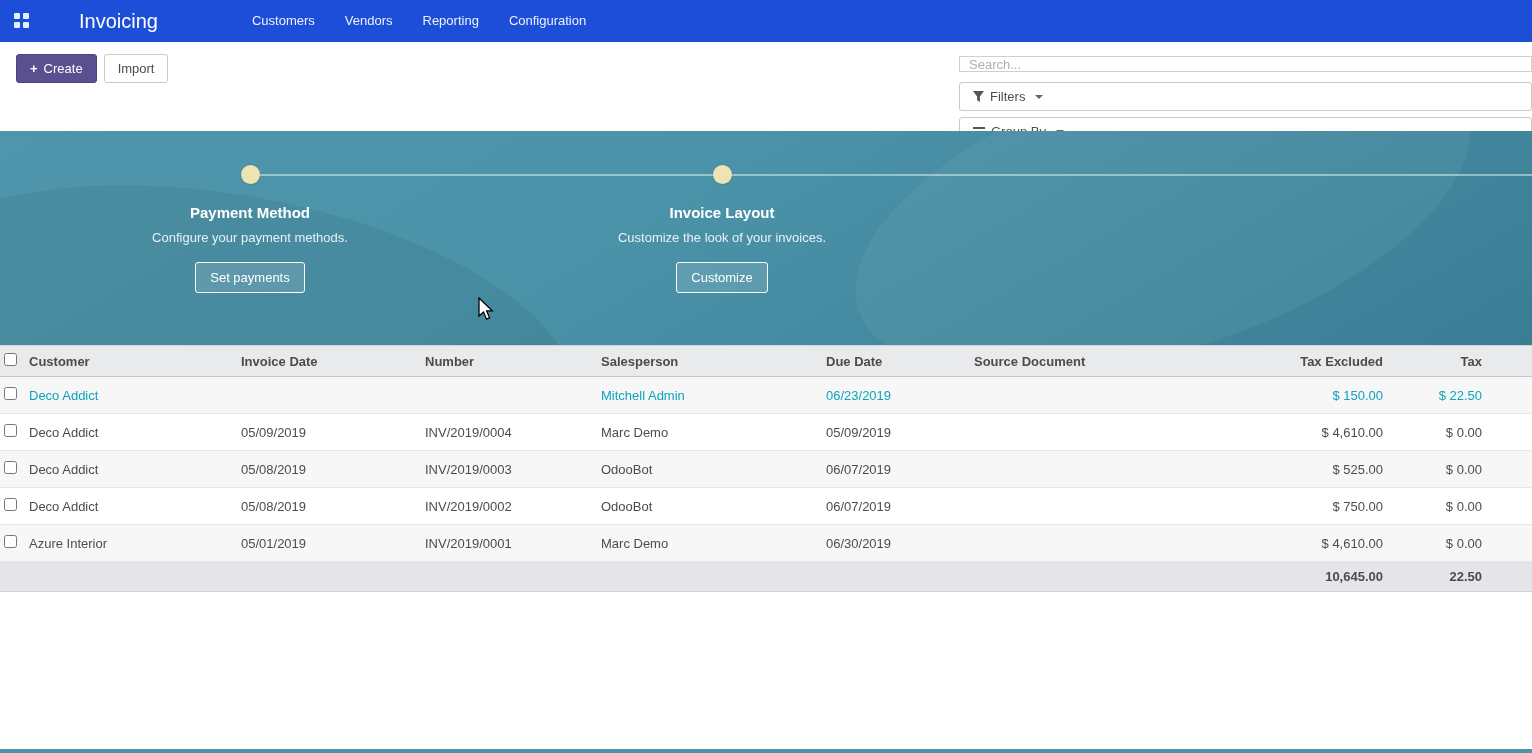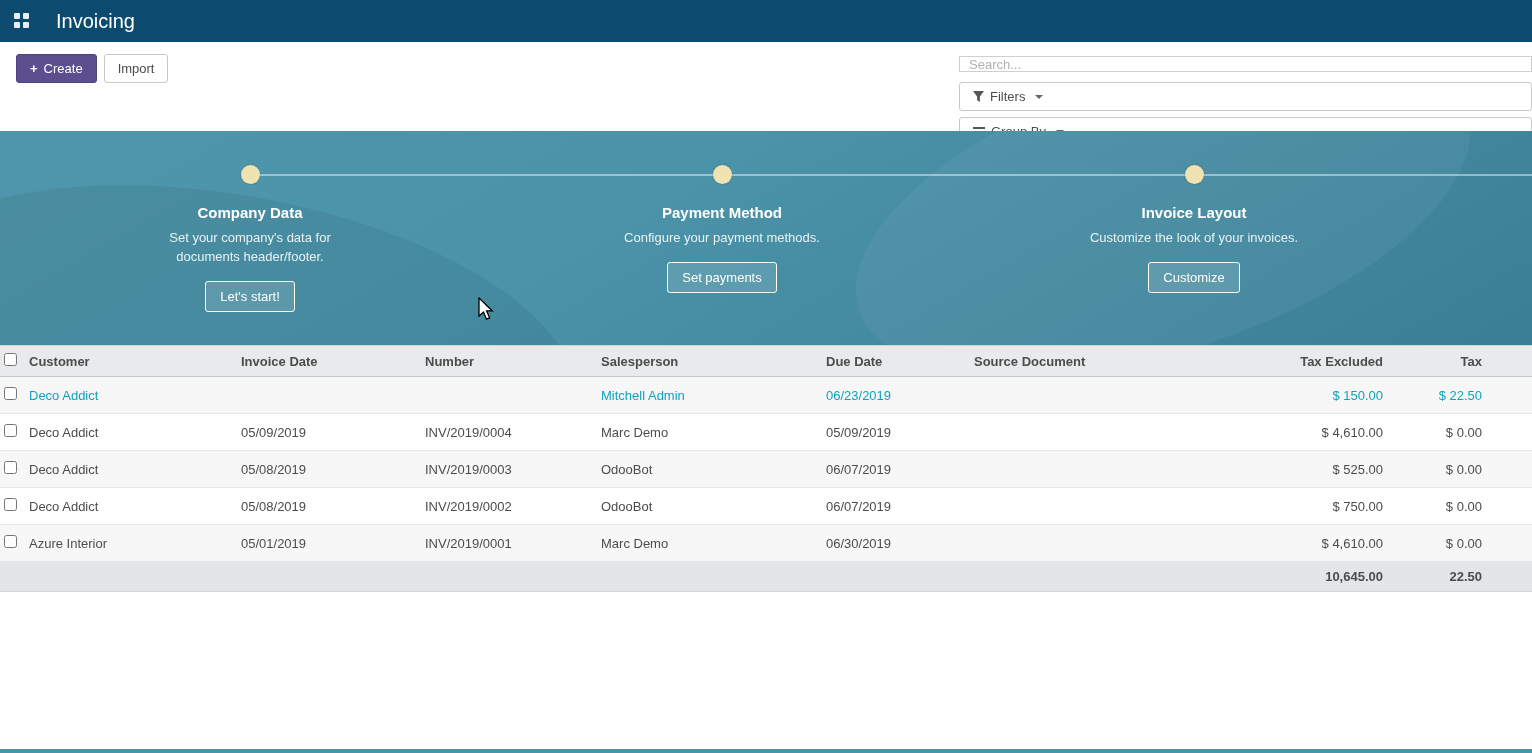--- a/index.html
+++ b/index.html
@@ -1,20 +1,20 @@
 <!DOCTYPE html>
 <html><head>
 <meta charset="utf-8">
 <style>
   * { margin:0; padding:0; box-sizing:border-box; }
   body { font-family:"Liberation Sans", sans-serif; background:#fff; }
   .screen { position:relative; width:1532px; height:753px; background:#fff; overflow:hidden; }
 
   
-  .navbar { height:42px; background:#0c4a6e; display:flex; align-items:center; padding:0 14px; color:#fff; }
+  .navbar { height:42px; background:#1d4ed8; display:flex; align-items:center; padding:0 14px; color:#fff;gap:23px; }
   .apps-icon { width:16px; height:16px; display:grid; grid-template-columns:6px 6px; grid-template-rows:6px 6px; gap:3px; cursor:pointer; }
   .apps-icon span { background:rgba(255,255,255,.9); border-radius:1px; }
   .app-name { font-size:20px; font-weight:400; margin-left:26px; cursor:pointer; }
   .nav-menu { display:flex; margin-left:56px; align-items:center; height:100%; }
   .menu-item { color:rgba(255,255,255,.92); font-size:13px; padding:0 15px; line-height:42px; cursor:pointer; text-decoration:none; }
 
   
   .control-panel { position:relative; height:89px; padding:12px 16px 0 16px; background:#fff; }
   .page-title { font-size:19px; font-weight:400; color:#5e5e66; margin-bottom:10px; }
   .btn-row { display:flex; gap:7px; }
@@ -76,20 +76,26 @@
 <div class="screen">
 
   <div class="navbar">
     <div class="apps-icon">
       <span></span>
         <span></span>
         <span></span>
         <span></span>
     </div>
     <div class="app-name">Invoicing</div>
+    <nav class="nav-menu">
+        <a class="menu-item">Customers</a>
+        <a class="menu-item">Vendors</a>
+        <a class="menu-item">Reporting</a>
+        <a class="menu-item">Configuration</a>
+      </nav>
   </div>
 
   <div class="control-panel">
     <div class="btn-row">
       <button class="btn btn-primary">
         <span class="plus-glyph">+</span>
         <span>Create</span>
       </button>
       <button class="btn">
         <span>Import</span>
@@ -121,26 +127,20 @@
         </button>
       </div>
     </div>
   </div>
 
   <div class="banner">
     <div class="banner-line"></div>
     <div class="steps">
         <div class="step">
           <div class="dot"></div>
-          <div class="step-title">Company Data</div>
-          <div class="step-desc">Set your company's data for documents header/footer.</div>
-          <button class="step-btn">Let's start!</button>
-        </div>
-        <div class="step">
-          <div class="dot"></div>
           <div class="step-title">Payment Method</div>
           <div class="step-desc">Configure your payment methods.</div>
           <button class="step-btn">Set payments</button>
         </div>
         <div class="step">
           <div class="dot"></div>
           <div class="step-title">Invoice Layout</div>
           <div class="step-desc">Customize the look of your invoices.</div>
           <button class="step-btn">Customize</button>
         </div>

